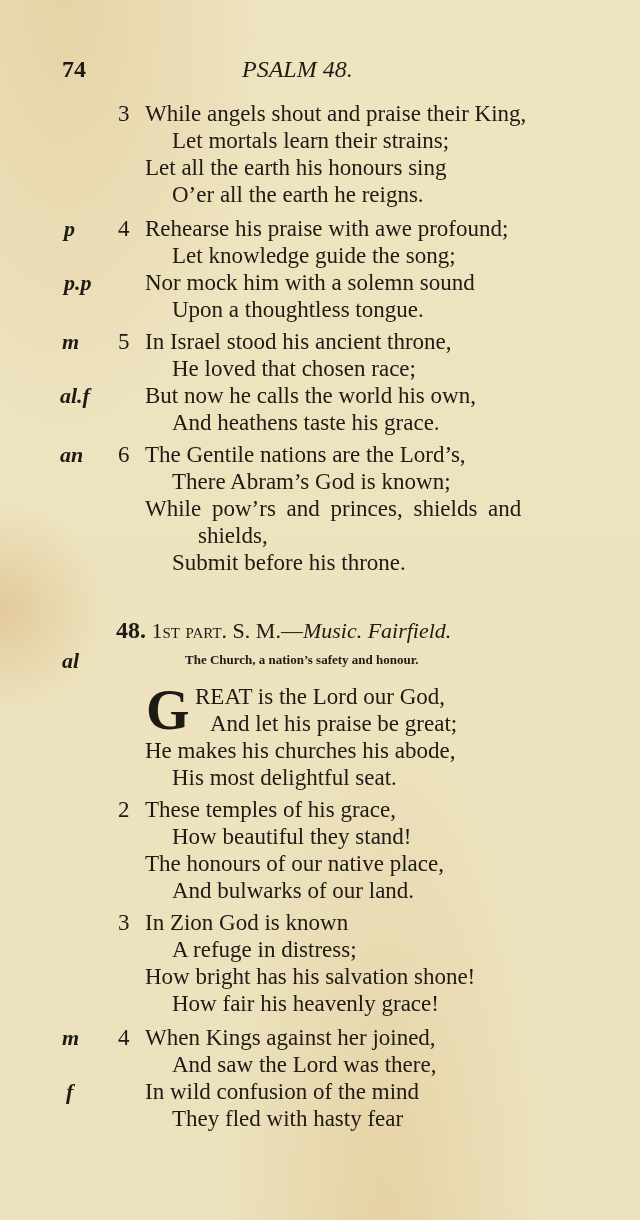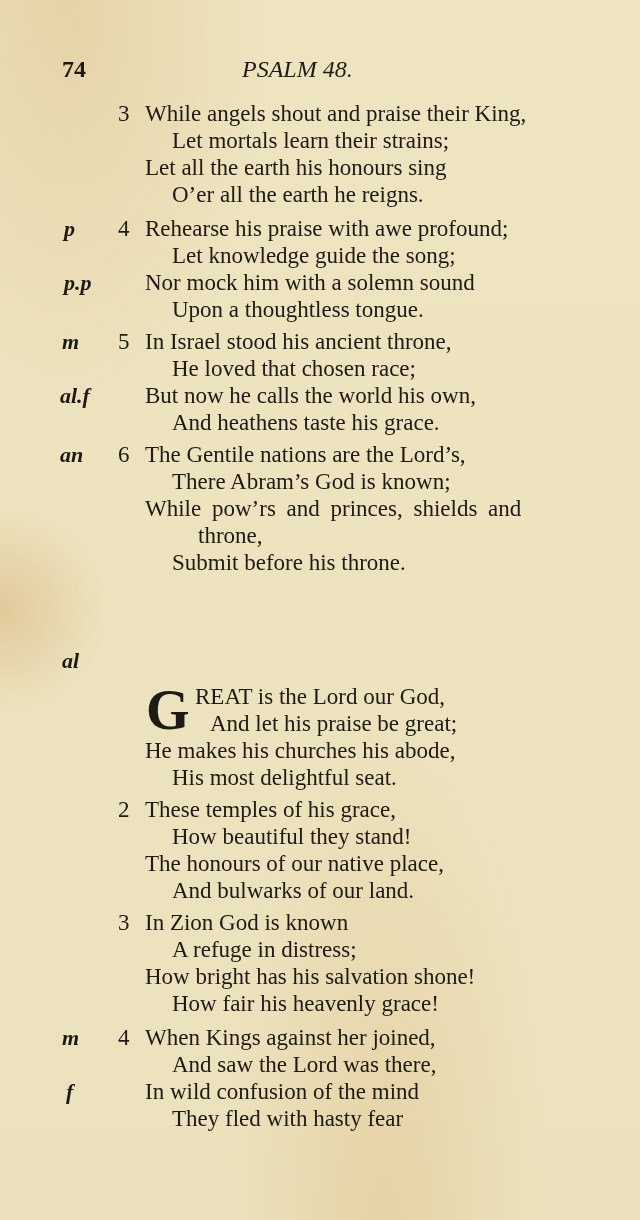--- a/index.html
+++ b/index.html
@@ -65,24 +65,31 @@
     <div class="line" style="left:172px;top:356px">He loved that chosen race;</div>
     <div class="mark" style="left:60px;top:383px">al.f</div>
     <div class="line" style="left:145px;top:383px">But now he calls the world his own,</div>
     <div class="line" style="left:172px;top:410px">And heathens taste his grace.</div>
 
     <div class="mark" style="left:60px;top:442px">an</div>
     <div class="num" style="left:118px;top:442px">6</div>
     <div class="line" style="left:145px;top:442px">The Gentile nations are the Lord’s,</div>
     <div class="line" style="left:172px;top:469px">There Abram’s God is known;</div>
     <div class="line" style="left:145px;top:496px;word-spacing:5px">While pow’rs and princes, shields and</div>
-    <div class="line" style="left:198px;top:523px">throne,</div>
+    <div class="line" style="left:198px;top:523px">shields,</div>
     <div class="line" style="left:172px;top:550px">Submit before his throne.</div>
   </div>
 
+  <div class="hymn-head">
+    <span class="hnum">48.</span>
+    <span class="sc">1st part.</span>
+    <span>S. M.—</span><span class="it">Music.</span>
+    <span class="it">Fairfield.</span>
+  </div>
+  <div class="subtitle">The Church, a nation’s safety and honour.</div>
 
   <div>
 
     <div class="mark" style="left:62px;top:648px">al</div>
     <div class="dropcap">G</div>
     <div class="line" style="left:195px;top:684px">REAT is the Lord our God,</div>
     <div class="line" style="left:210px;top:711px">And let his praise be great;</div>
     <div class="line" style="left:145px;top:738px">He makes his churches his abode,</div>
     <div class="line" style="left:172px;top:765px">His most delightful seat.</div>
 

